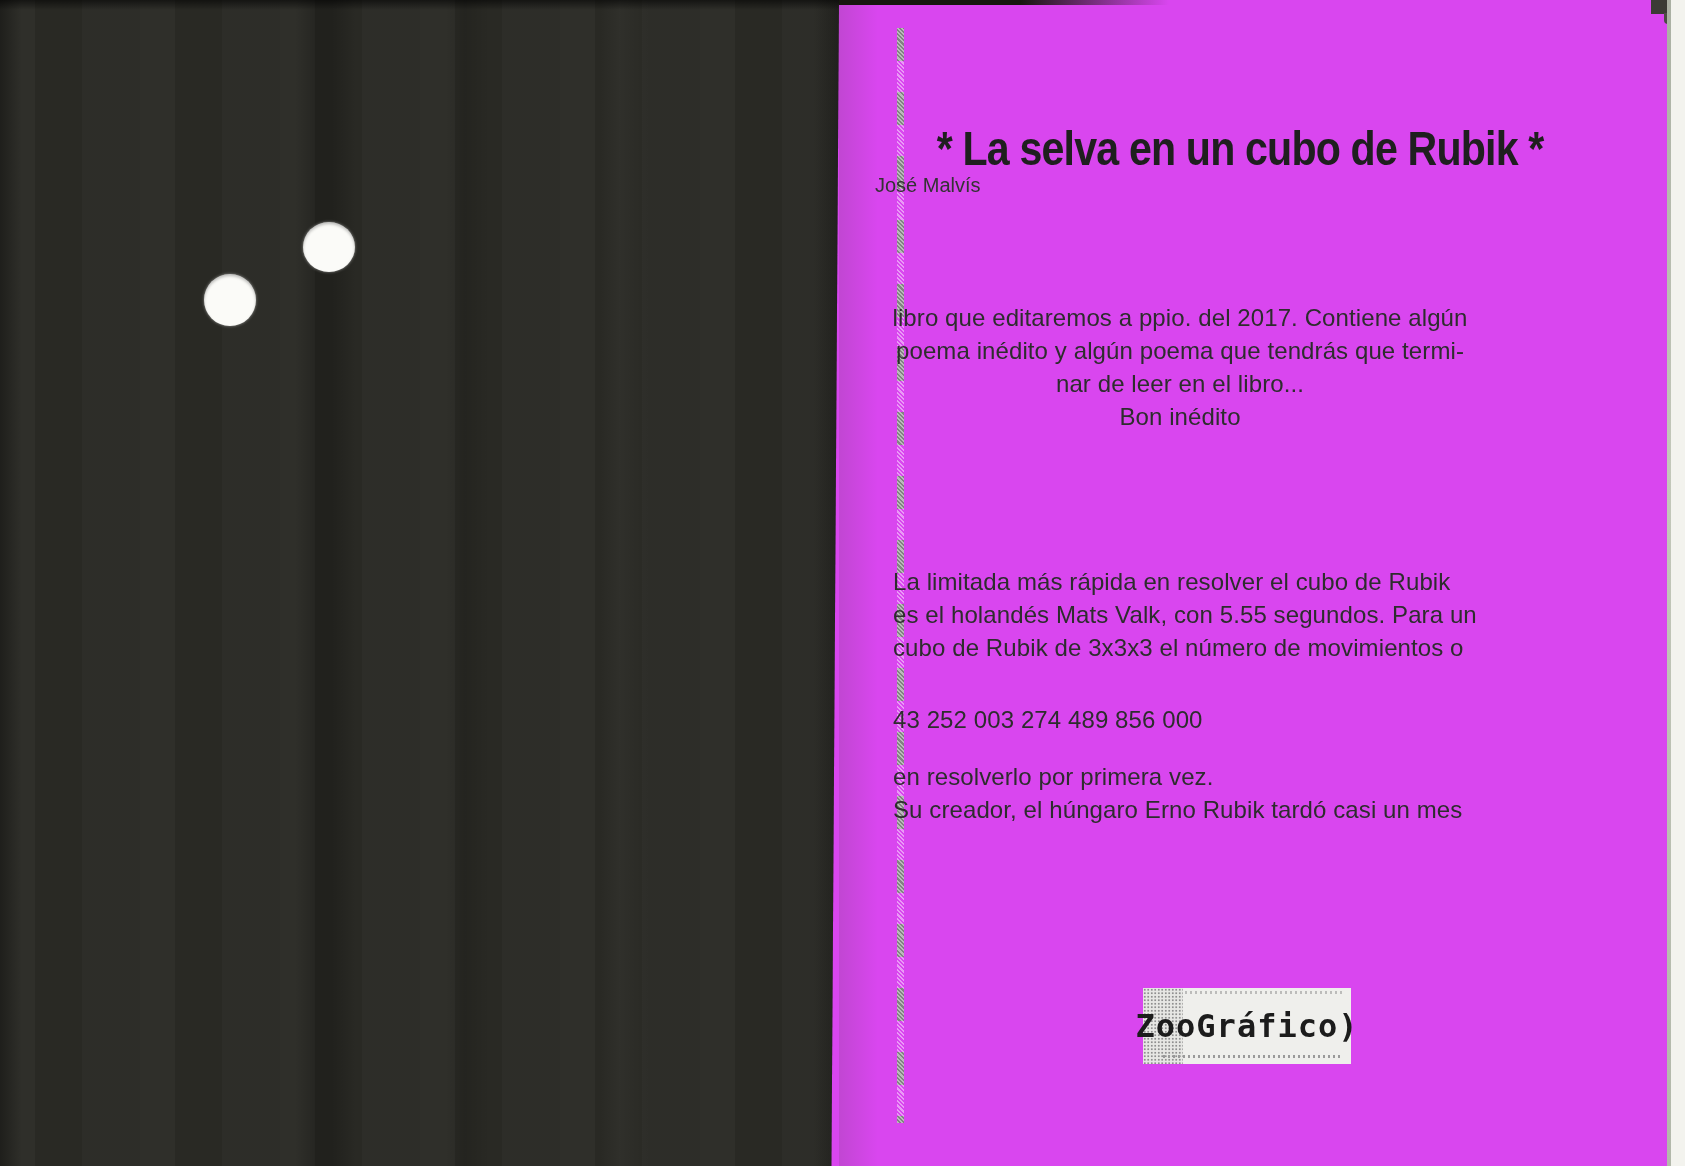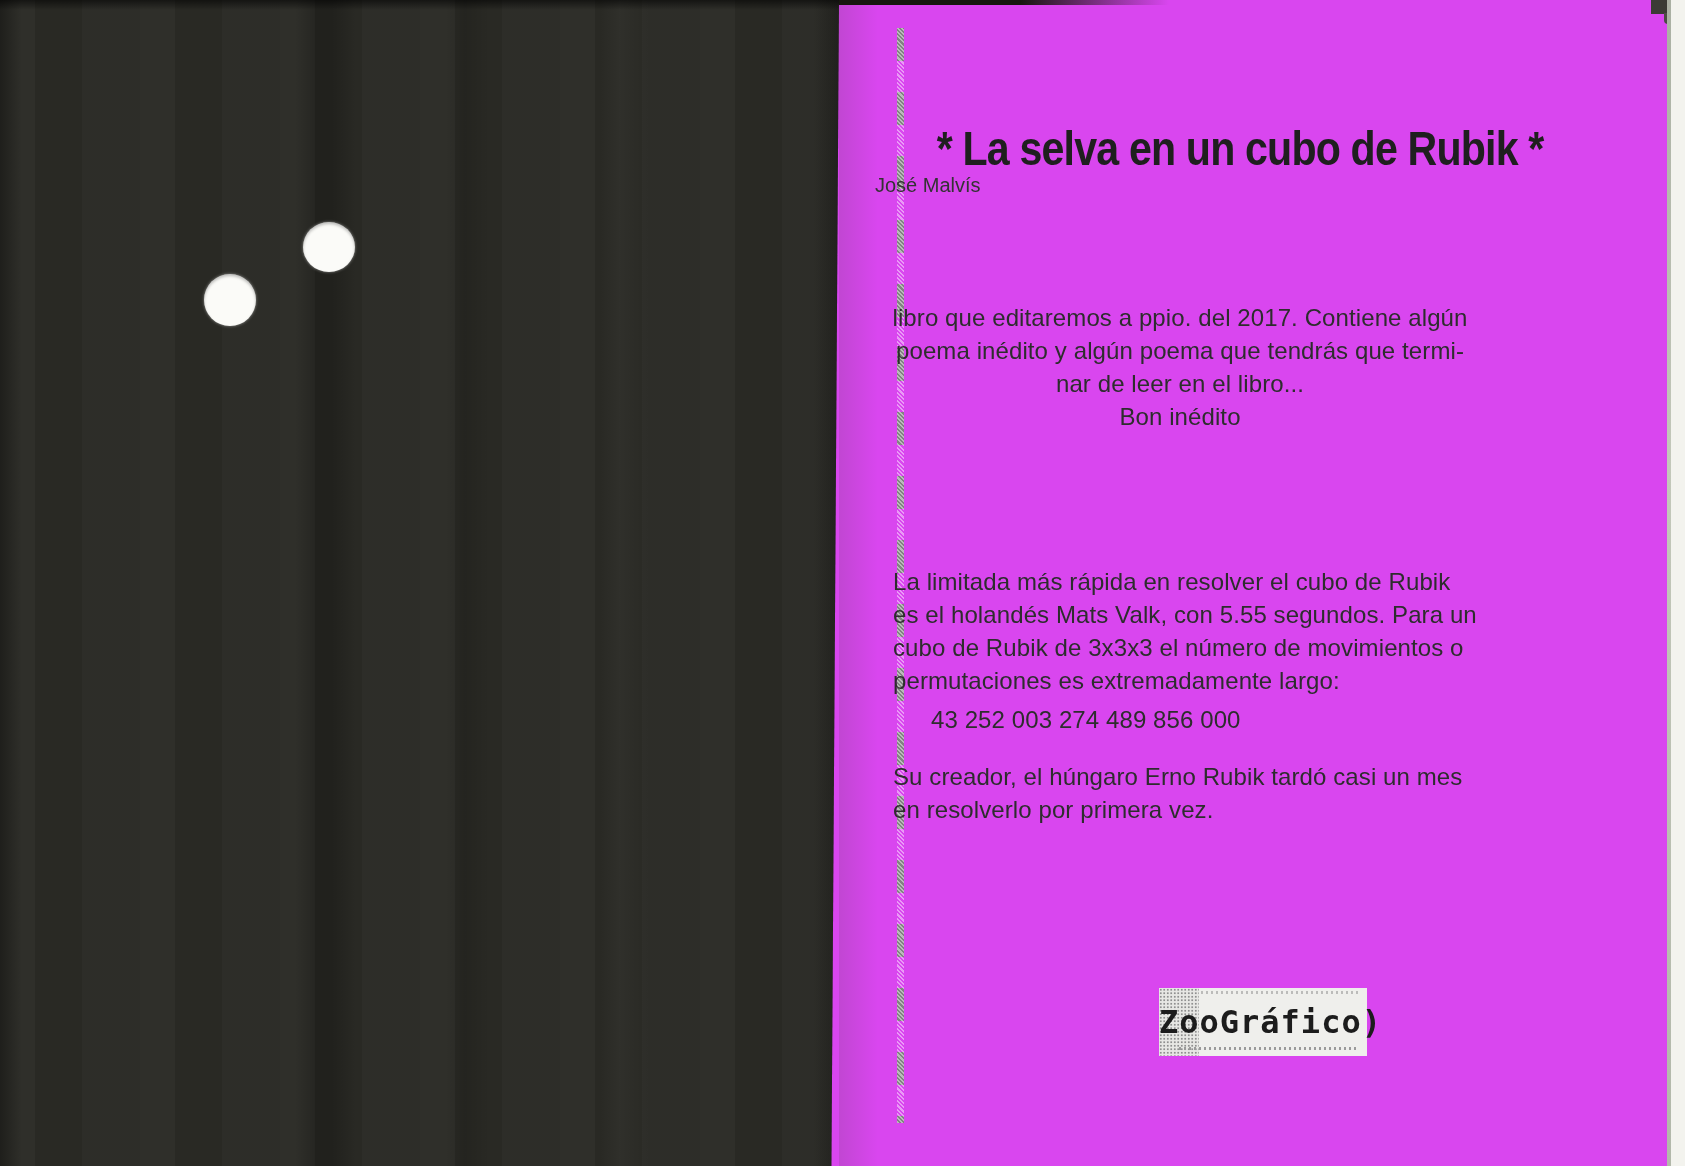--- a/index.html
+++ b/index.html
@@ -74,28 +74,28 @@
     letter-spacing:-1px;
   }
   .author-block {
     position:absolute; left:875px; top:174px; width:660px;
     text-align:left; font-size:20px; color:#333;
   }
 
   .para { font-size:24px; line-height:33px; color:#2d2d2d; letter-spacing:0.1px; }
   .intro   { position:absolute; left:890px; top:301px; width:580px; text-align:center; }
   .fact    { position:absolute; left:893px; top:565px; width:600px; text-align:left; }
-  .number  { position:absolute; left:893px; top:703px; width:600px; text-align:left;margin-left:38px; }
+  .number  { position:absolute; left:893px; top:703px; width:600px; text-align:left; }
   .creator { position:absolute; left:893px; top:760px; width:600px; text-align:left; }
 
   
   .logo {
-    position:absolute; left:1143px; top:988px; width:208px; height:68px;
+    position:absolute; left:1143px; top:988px; width:208px; height:76px;
     background:#efefec;
-    display:flex; align-items:center; margin-left:16px;
+    display:flex; align-items:center; justify-content:center;
   }
   .logo .halftone {
     position:absolute; left:0; top:0; width:40px; height:100%;
     background-color:#e7e7e4;
     background-image:radial-gradient(circle, #8f8f8f 0.8px, transparent 1.1px);
     background-size:3.5px 3.5px;
   }
   .logo .dots-top, .logo .dots-bottom {
     position:absolute; height:3px;
     background:repeating-linear-gradient(90deg, #9a9a9a 0 2px, transparent 2px 5px);
@@ -137,28 +137,27 @@
     <div>libro que editaremos a ppio. del 2017. Contiene algún</div>
     <div>poema inédito y algún poema que tendrás que termi-</div>
     <div>nar de leer en el libro...</div>
     <div>Bon inédito</div>
   </div>
 
   <div class="fact para">
     <div>La limitada más rápida en resolver el cubo de Rubik</div>
     <div>es el holandés Mats Valk, con 5.55 segundos. Para un</div>
     <div>cubo de Rubik de 3x3x3 el número de movimientos o</div>
-    <div>permutaciones es extremadamente largo:</div>
   </div>
 
   <div class="number para">43 252 003 274 489 856 000</div>
 
   <div class="creator para">
+    <div>en resolverlo por primera vez.</div>
     <div>Su creador, el húngaro Erno Rubik tardó casi un mes</div>
-    <div>en resolverlo por primera vez.</div>
   </div>
 
   <div class="logo">
     <div class="halftone"></div>
     <div class="dots-top"></div>
     <div class="dots-bottom"></div>
     <span class="logo-text">ZooGráfico)</span>
   </div>
 
 </div>

